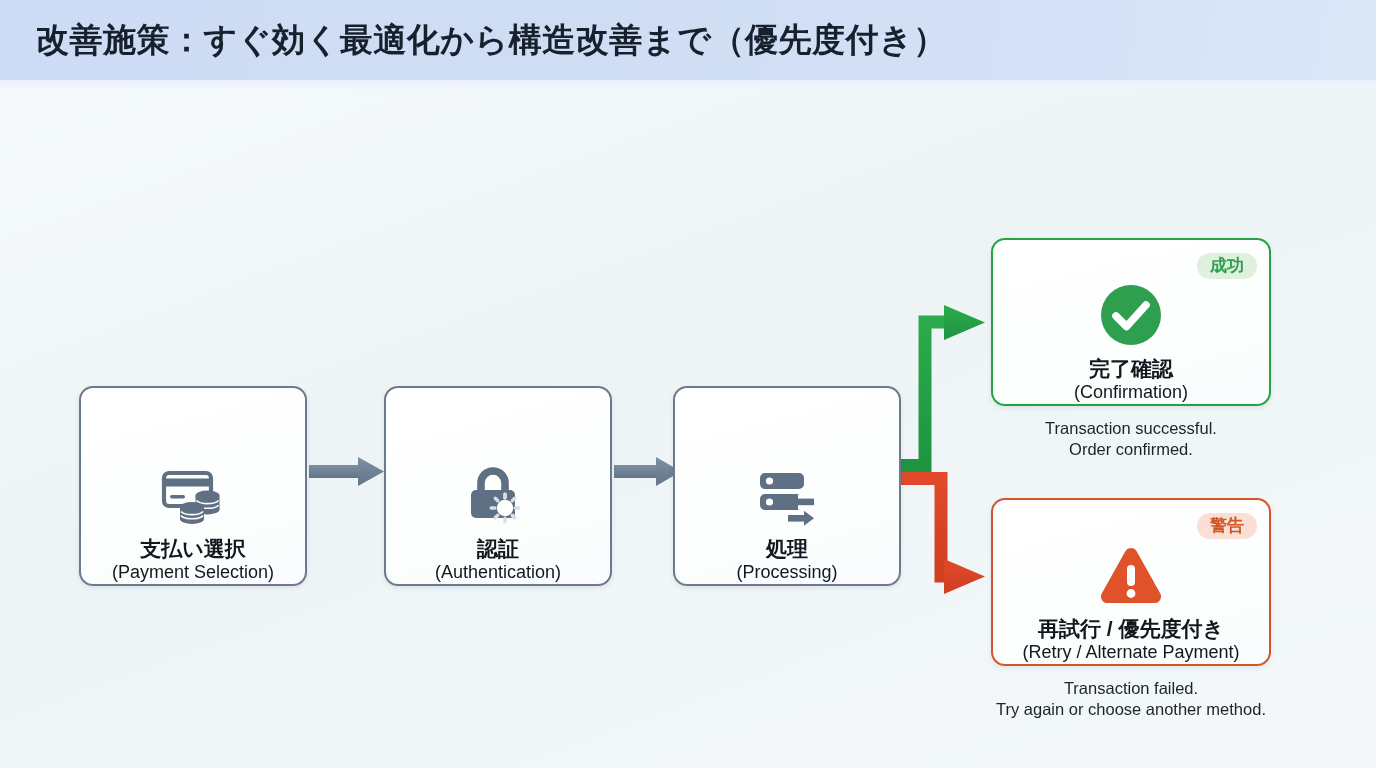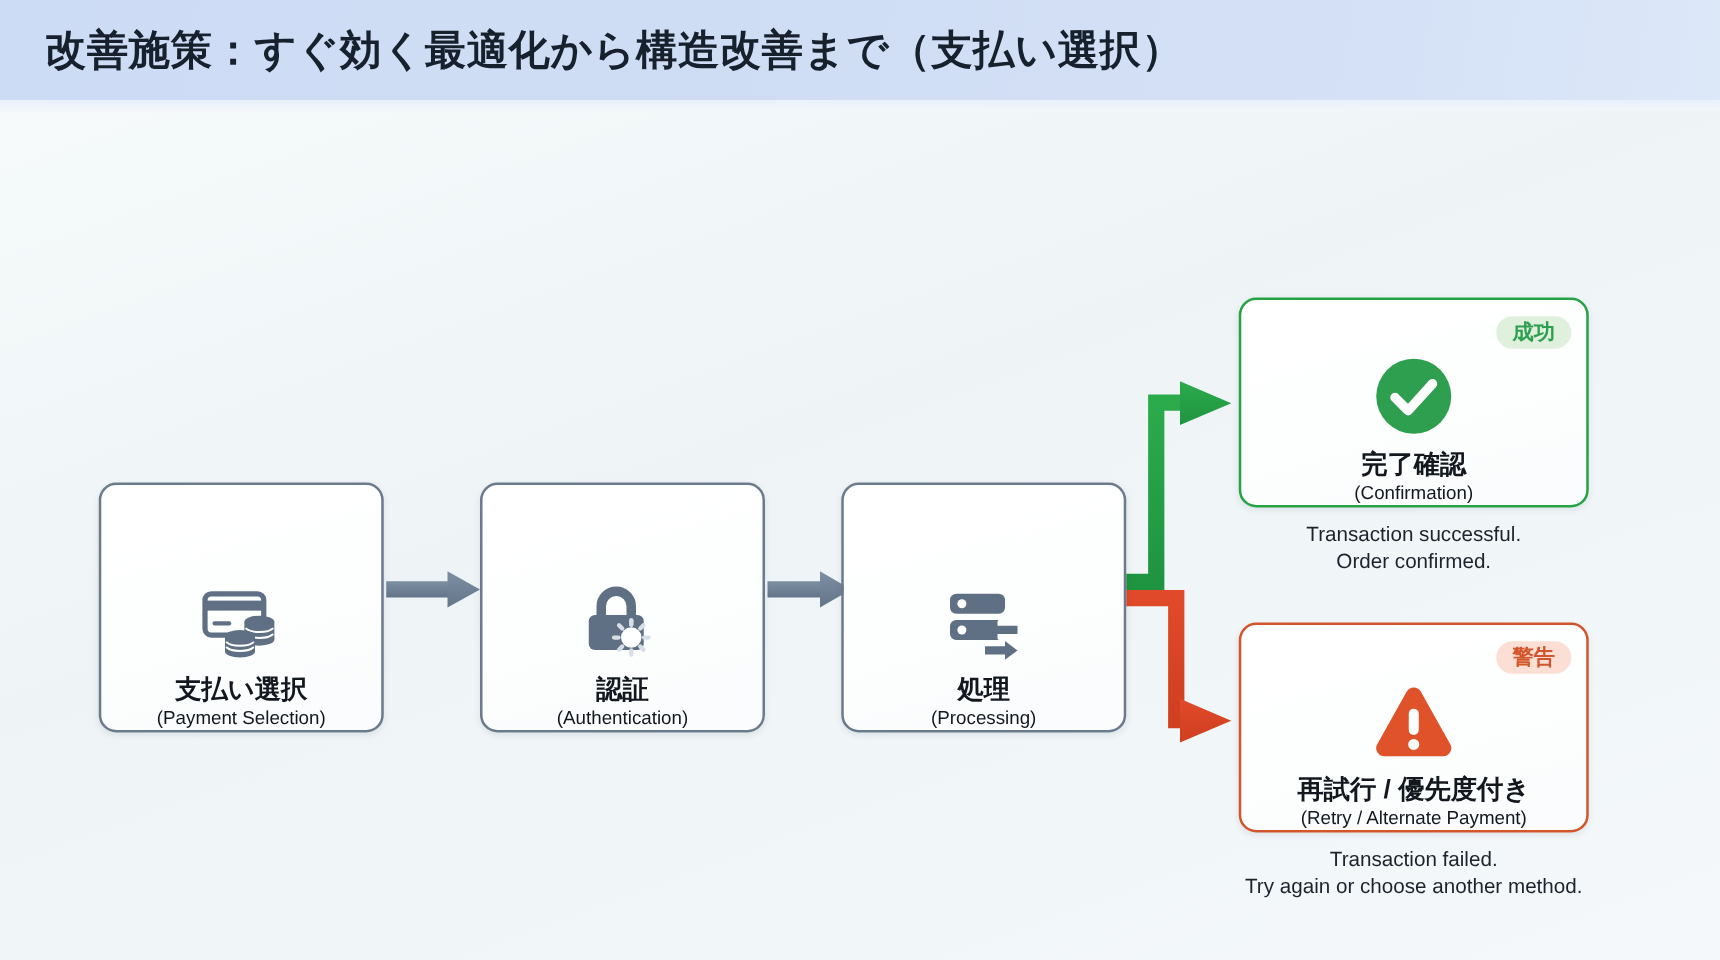--- a/index.html
+++ b/index.html
@@ -99,21 +99,21 @@
   }
   .node-label-jp {
     font-size: 21px;
     font-weight: bold;
     color: #13181f;
     line-height: 1.12;
     text-align: center;
     white-space: nowrap;
   }
   .node-label-en {
-    font-size: 15px;
+    font-size: 18px;
     font-weight: normal;
     color: #13181f;
     line-height: 1.2;
     text-align: center;
     white-space: nowrap;
     margin-top: 2px;
   }
 
   
   .step-node {
@@ -174,21 +174,21 @@
   }
   #caption-success { left: 941px; top: 418px; }
   #caption-failure { left: 941px; top: 678px; }
 </style>
 </head>
 <body>
 
 <div id="slide">
 
   <div id="header-band">
-    <div id="header-title">改善施策：すぐ効く最適化から構造改善まで（支払い選択）</div>
+    <div id="header-title">改善施策：すぐ効く最適化から構造改善まで（優先度付き）</div>
   </div>
   <div id="header-underline"></div>
 
 
   <div id="canvas">
 
     <svg id="wires" viewBox="0 0 1376 768" width="1376" height="768">
       <defs>
         <linearGradient id="grayGrad" x1="0" y1="0" x2="0" y2="1">
           <stop offset="0%" stop-color="#7d8fa3"></stop>

